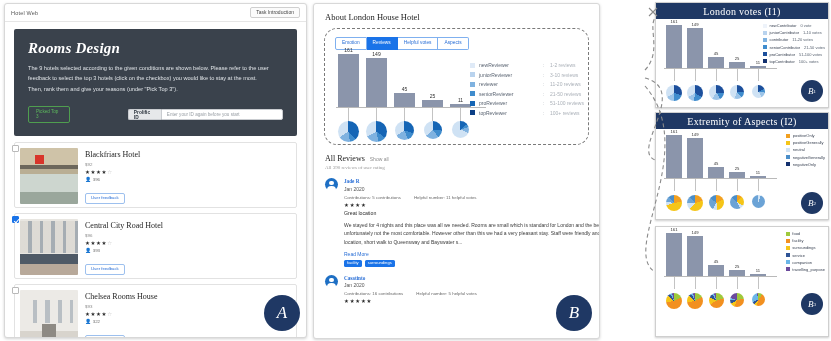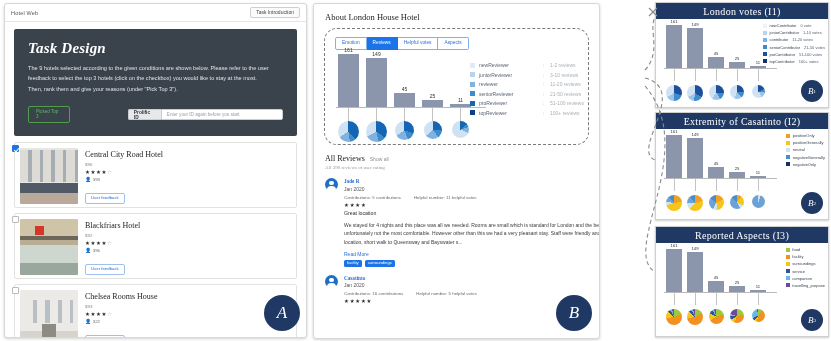--- a/index.html
+++ b/index.html
@@ -241,50 +241,50 @@
 
 <div class="stage">
 
   <div id="panel-a">
     <div class="a-topbar">
       <div class="a-brand">Hotel Web</div>
       <div class="a-task-btn">Task Introduction</div>
     </div>
 
     <div class="a-hero">
-      <h1>Task Design</h1>
+      <h1>Rooms Design</h1>
       <p id="hero-body">The 9 hotels selected according to the given conditions are shown below. Please refer to the user feedback to select the top 3 hotels (click on the checkbox) you would like to stay at the most.<br>Then, rank them and give your reasons (under "Pick Top 3").</p>
       <div class="a-hero-controls">
         <div class="a-picked">Picked Top 3</div>
         <div class="a-idgroup">
           <div class="a-idlabel">Prolific ID</div>
           <div class="a-idinput">Enter your ID again before you start</div>
         </div>
       </div>
     </div>
 
     <div class="a-list" id="hotel-list">
         <div class="hotel-card">
+          <div class="hotel-check"></div>
+          <div class="hotel-photo">
+            <div class="ph ph1"></div>
+          </div>
+          <div class="hotel-info"><div class="hotel-name">Blackfriars Hotel</div><div class="hotel-price">$92</div><div class="hotel-stars">★★★★<span class="off">☆</span></div><div class="hotel-reviews">
+              <span class="person-glyph">👤</span>
+              <span>396</span>
+            </div><div class="hotel-feedback">User feedback</div></div>
+        </div>
+        <div class="hotel-card">
           <div class="hotel-check checked"></div>
           <div class="hotel-photo">
             <div class="ph ph2"></div>
           </div>
           <div class="hotel-info"><div class="hotel-name">Central City Road Hotel</div><div class="hotel-price">$96</div><div class="hotel-stars">★★★★<span class="off">☆</span></div><div class="hotel-reviews">
               <span class="person-glyph">👤</span>
               <span>393</span>
-            </div><div class="hotel-feedback">User feedback</div></div>
-        </div>
-        <div class="hotel-card">
-          <div class="hotel-check"></div>
-          <div class="hotel-photo">
-            <div class="ph ph1"></div>
-          </div>
-          <div class="hotel-info"><div class="hotel-name">Blackfriars Hotel</div><div class="hotel-price">$92</div><div class="hotel-stars">★★★★<span class="off">☆</span></div><div class="hotel-reviews">
-              <span class="person-glyph">👤</span>
-              <span>396</span>
             </div><div class="hotel-feedback">User feedback</div></div>
         </div>
         <div class="hotel-card">
           <div class="hotel-check"></div>
           <div class="hotel-photo">
             <div class="ph ph3"></div>
           </div>
           <div class="hotel-info"><div class="hotel-name">Chelsea Rooms House</div><div class="hotel-price">$93</div><div class="hotel-stars">★★★★<span class="off">☆</span></div><div class="hotel-reviews">
               <span class="person-glyph">👤</span>
               <span>322</span>
@@ -544,21 +544,21 @@
           </div>
         </div>
       <div class="badge-small">
           <span>B</span>
           <sub>1</sub>
         </div>
     </div>
   </div>
 
   <div class="ipanel" id="ipanel-2">
-    <div class="ip-head">Extremity of Casatinto (I2)</div>
+    <div class="ip-head">Extremity of Aspects (I2)</div>
     <div class="ip-body">
       <div class="ip-chart">
         <div class="ip-bars">
             <div class="ip-col">
               <div class="ip-val" style="top: -6px;">161</div>
               <div class="ip-bar" style="height:44px"></div>
             </div>
             <div class="ip-col">
               <div class="ip-val" style="top: -2.7205px;">149</div>
               <div class="ip-bar" style="height:40.72049689440993px"></div>
@@ -635,21 +635,20 @@
           </div>
         </div>
       <div class="badge-small">
           <span>B</span>
           <sub>2</sub>
         </div>
     </div>
   </div>
 
   <div class="ipanel" id="ipanel-3">
-    <div class="ip-head">Reported Aspects (I3)</div>
     <div class="ip-body">
       <div class="ip-chart">
         <div class="ip-bars">
             <div class="ip-col">
               <div class="ip-val" style="top: -6px;">161</div>
               <div class="ip-bar" style="height:44px"></div>
             </div>
             <div class="ip-col">
               <div class="ip-val" style="top: -2.7205px;">149</div>
               <div class="ip-bar" style="height:40.72049689440993px"></div>

